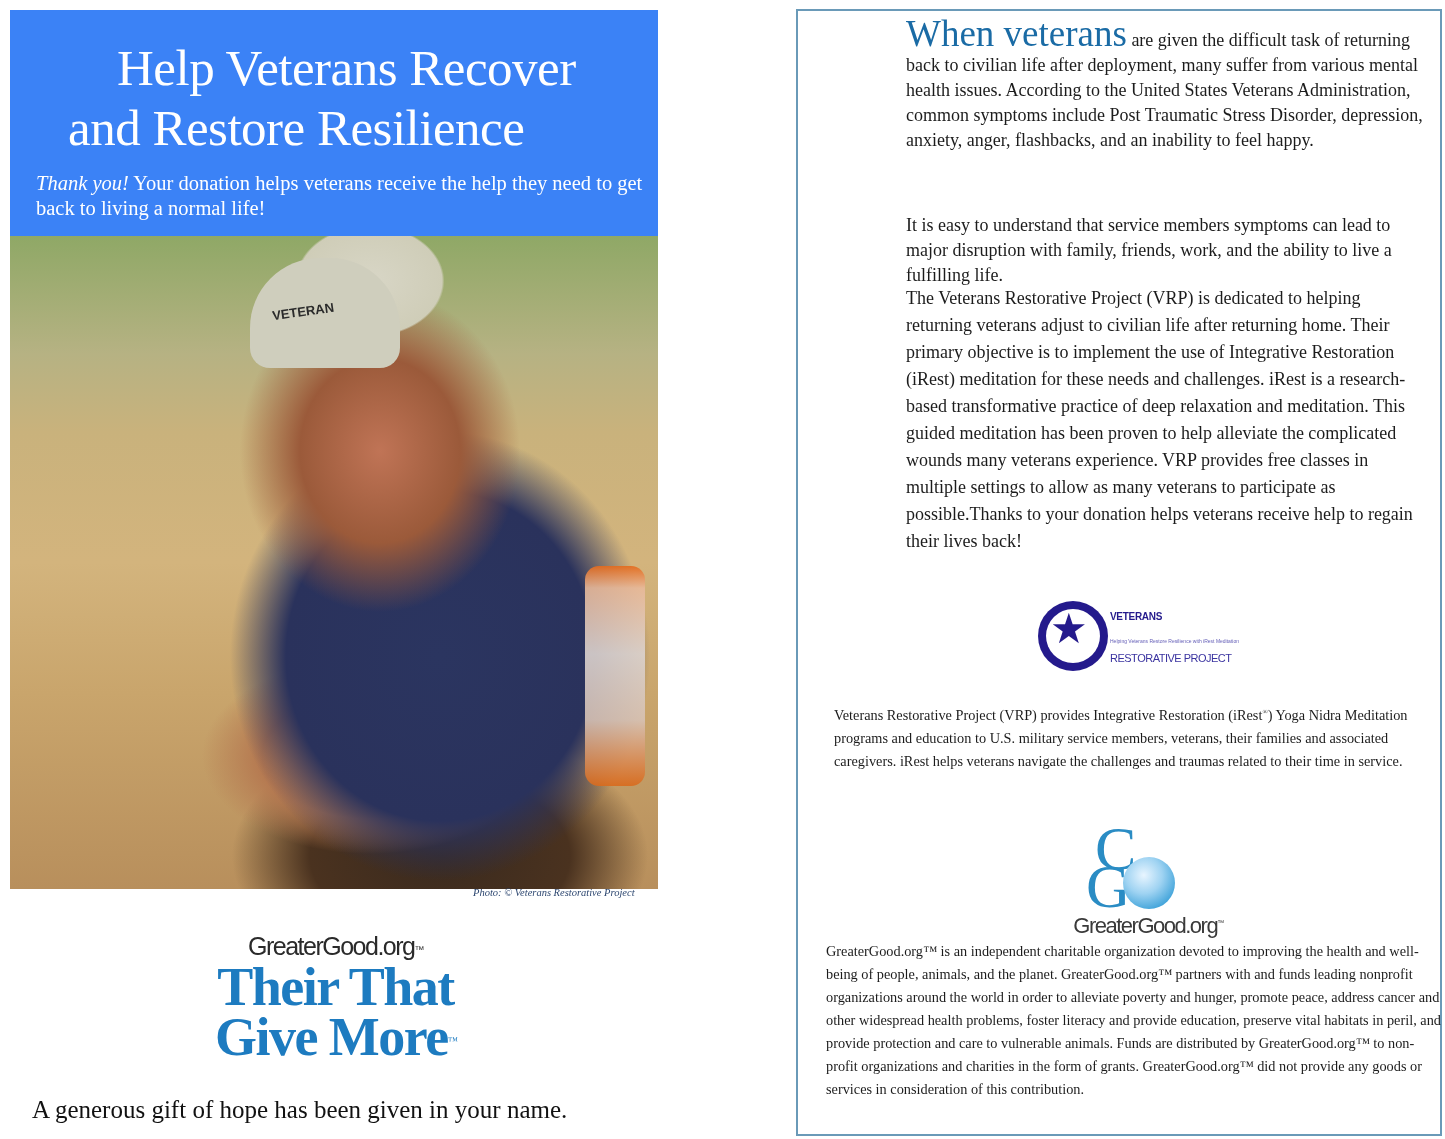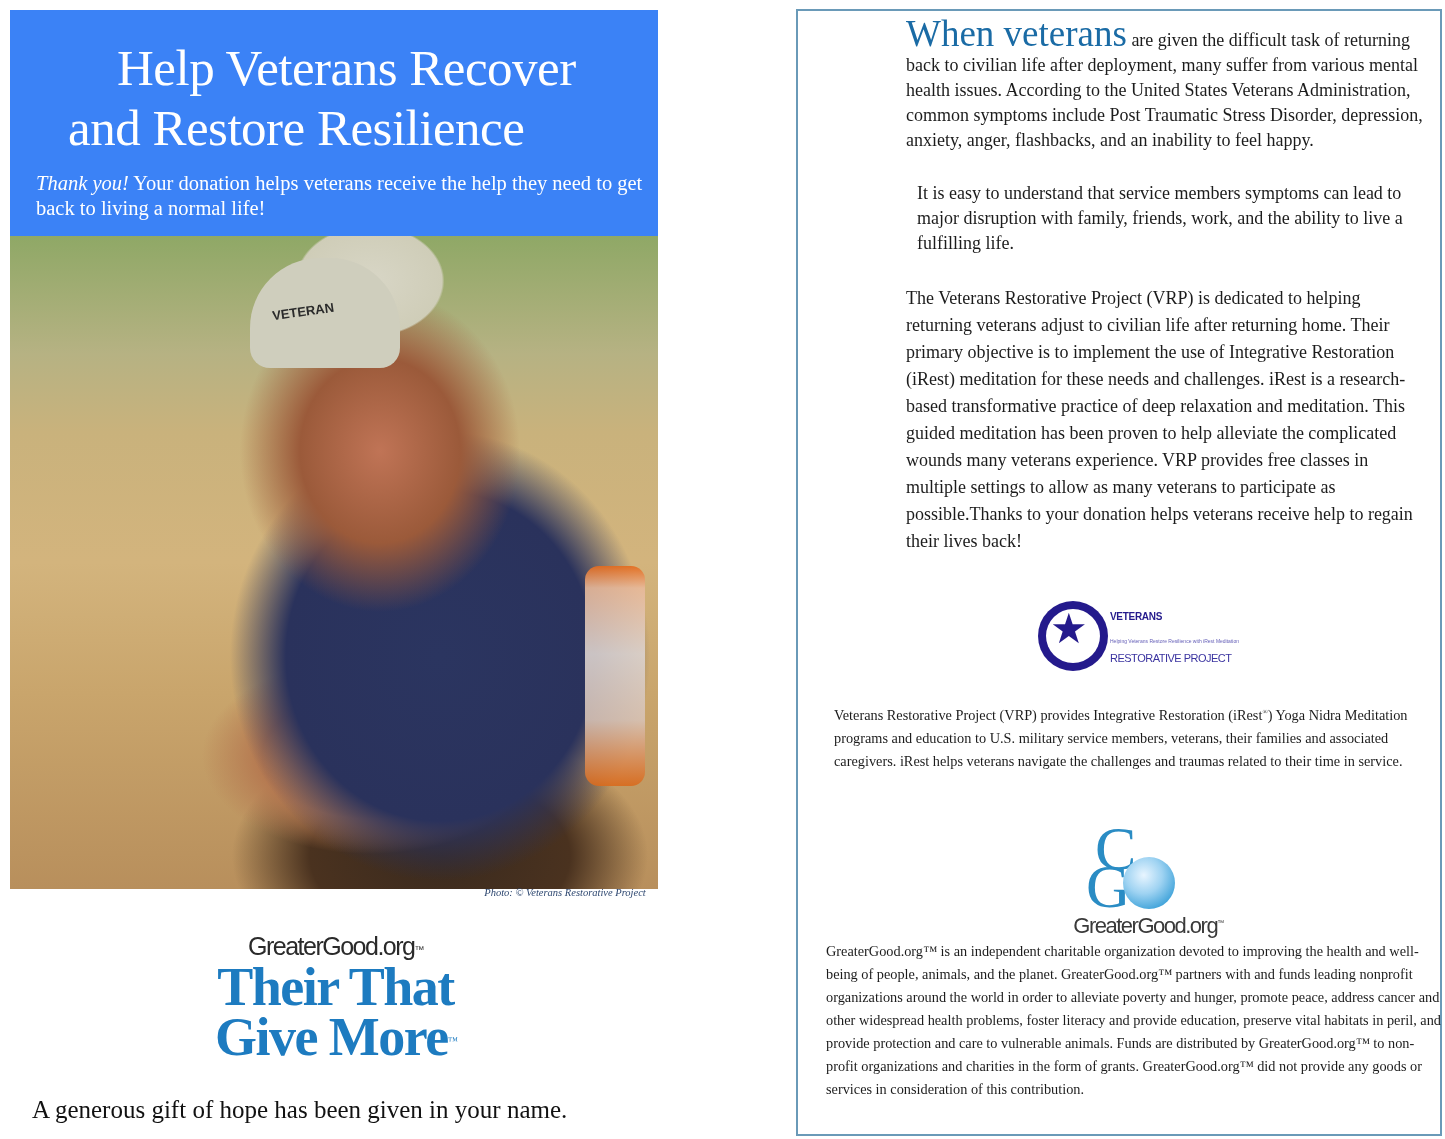--- a/index.html
+++ b/index.html
@@ -20,35 +20,35 @@
       radial-gradient(ellipse 120px 90px at 360px 45px, #d8d6c6 0%, #cfcdb8 60%, transparent 62%),
       radial-gradient(ellipse 200px 230px at 370px 215px, #c07456 0%, #9b5a3a 40%, transparent 70%),
       radial-gradient(ellipse 280px 300px at 430px 420px, #2b3560 0%, #2a325c 55%, transparent 75%),
       radial-gradient(ellipse 240px 140px at 360px 520px, #c88a62 0%, #b57850 45%, transparent 70%),
       radial-gradient(ellipse 260px 160px at 430px 620px, #3a2a1e 0%, #4a321f 50%, transparent 80%),
       linear-gradient(180deg, #8fa866 0%, #b6b283 18%, #c9b27c 30%, #d3b47d 50%, #c9a56c 70%, #b88f5c 100%);
   }
   .photo .cap { position: absolute; left: 240px; top: 22px; width: 150px; height: 110px; border-radius: 70px 70px 20px 20px; background: #cfcebd; }
   .photo .cap-text { position: absolute; left: 262px; top: 68px; font-family: "Liberation Sans", sans-serif; font-weight: bold; font-size: 13px; color: #2b2b2b; transform: rotate(-8deg); }
   .photo .bottle { position: absolute; left: 575px; top: 330px; width: 60px; height: 220px; border-radius: 14px; background: linear-gradient(180deg, #e46a1c 0%, #e8b99a 10%, #dcd3cf 40%, #d7c2b5 70%, #d96a1c 100%); opacity: .9; }
-  .photo-credit { position: absolute; left: 473px; top: 887px; width: 184px; text-align: center; font-style: italic; font-size: 10.5px; color: #2d4770; }
+  .photo-credit { position: absolute; left: 473px; top: 887px; width: 184px; text-align: left; font-style: italic; font-size: 10.5px; color: #2d4770; }
 
   .gg-logo { position: absolute; left: 193px; top: 930px; width: 285px; height: 140px; text-align: center; }
   .gg-logo .gg-name { display: block; font-family: "Liberation Sans", sans-serif; font-size: 25px; letter-spacing: -1.5px; color: #2a2a2a; line-height: 32px; }
   .gg-logo .gg-tag1, .gg-logo .gg-tag2 { display: block; font-family: "Liberation Serif", serif; font-weight: bold; font-size: 54px; line-height: 50px; color: #1d7bc0; letter-spacing: -1.5px; }
   .gg-logo sup { font-size: 10px; font-weight: normal; vertical-align: top; position: relative; top: 4px; }
 
   .gift-line { position: absolute; left: 32px; top: 1096px; font-size: 25px; color: #111; }
 
   
   .right-page { position: absolute; left: 796px; top: 9px; width: 646px; height: 1127px; border: 2px solid #6a9ab8; background: #fff; padding-left: 20px; }
   .intro { position: absolute; left: 108px; top: 8px; width: 520px; font-size: 18px; line-height: 25px; color: #1c1c1c; }
   .intro .drop { font-size: 37px; color: #1a6ba5; line-height: 30px; }
   .para { position: absolute; left: 108px; width: 520px; font-size: 18px; line-height: 25px; color: #1c1c1c; }
-  .para.p2 { top: 170px; margin-left: 11px; }
+  .para.p2 { top: 202px; }
   .para.p3 { top: 274px; line-height: 27px; }
 
   .vrp-logo { position: absolute; left: 240px; top: 590px; width: 200px; height: 76px; }
   .vrp-logo .circle { position: absolute; left: 0; top: 0; width: 70px; height: 70px; border-radius: 50%; background: #241a8c; }
   .vrp-logo .inner { position: absolute; left: 8px; top: 8px; width: 54px; height: 54px; border-radius: 50%; background: #fff; }
   .vrp-logo .star { position: absolute; left: 12px; top: 4px; font-size: 42px; line-height: 48px; color: #241a8c; }
   .vrp-logo .t1 { position: absolute; left: 72px; top: 10px; font-family: "Liberation Sans", sans-serif; font-weight: bold; font-size: 10px; color: #241a8c; letter-spacing: -0.3px; }
   .vrp-logo .t2 { position: absolute; left: 72px; top: 22px; font-family: "Liberation Sans", sans-serif; font-size: 11px; color: #3a33a0; letter-spacing: -0.5px; margin-top: 29px; }
   .vrp-logo .t3 { position: absolute; left: 72px; top: 37px; width: 130px; font-family: "Liberation Sans", sans-serif; font-size: 5px; line-height: 7px; color: #6660b8; }
 

